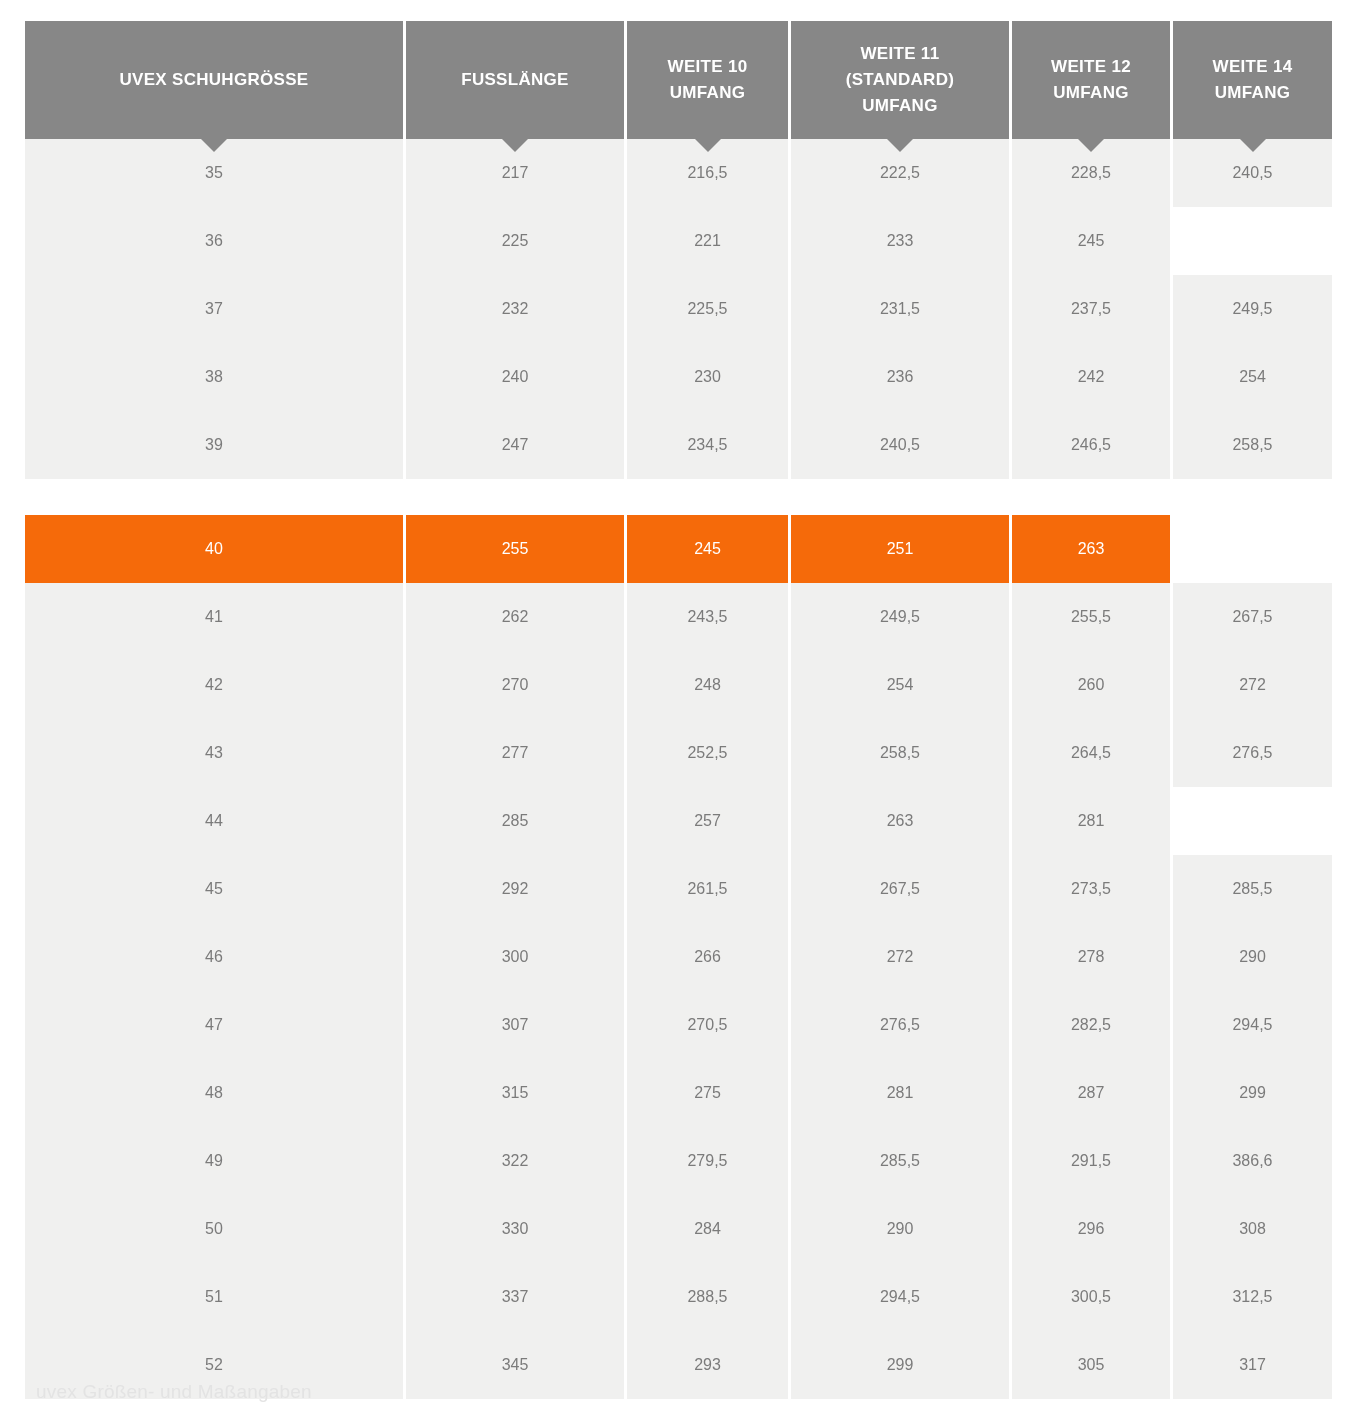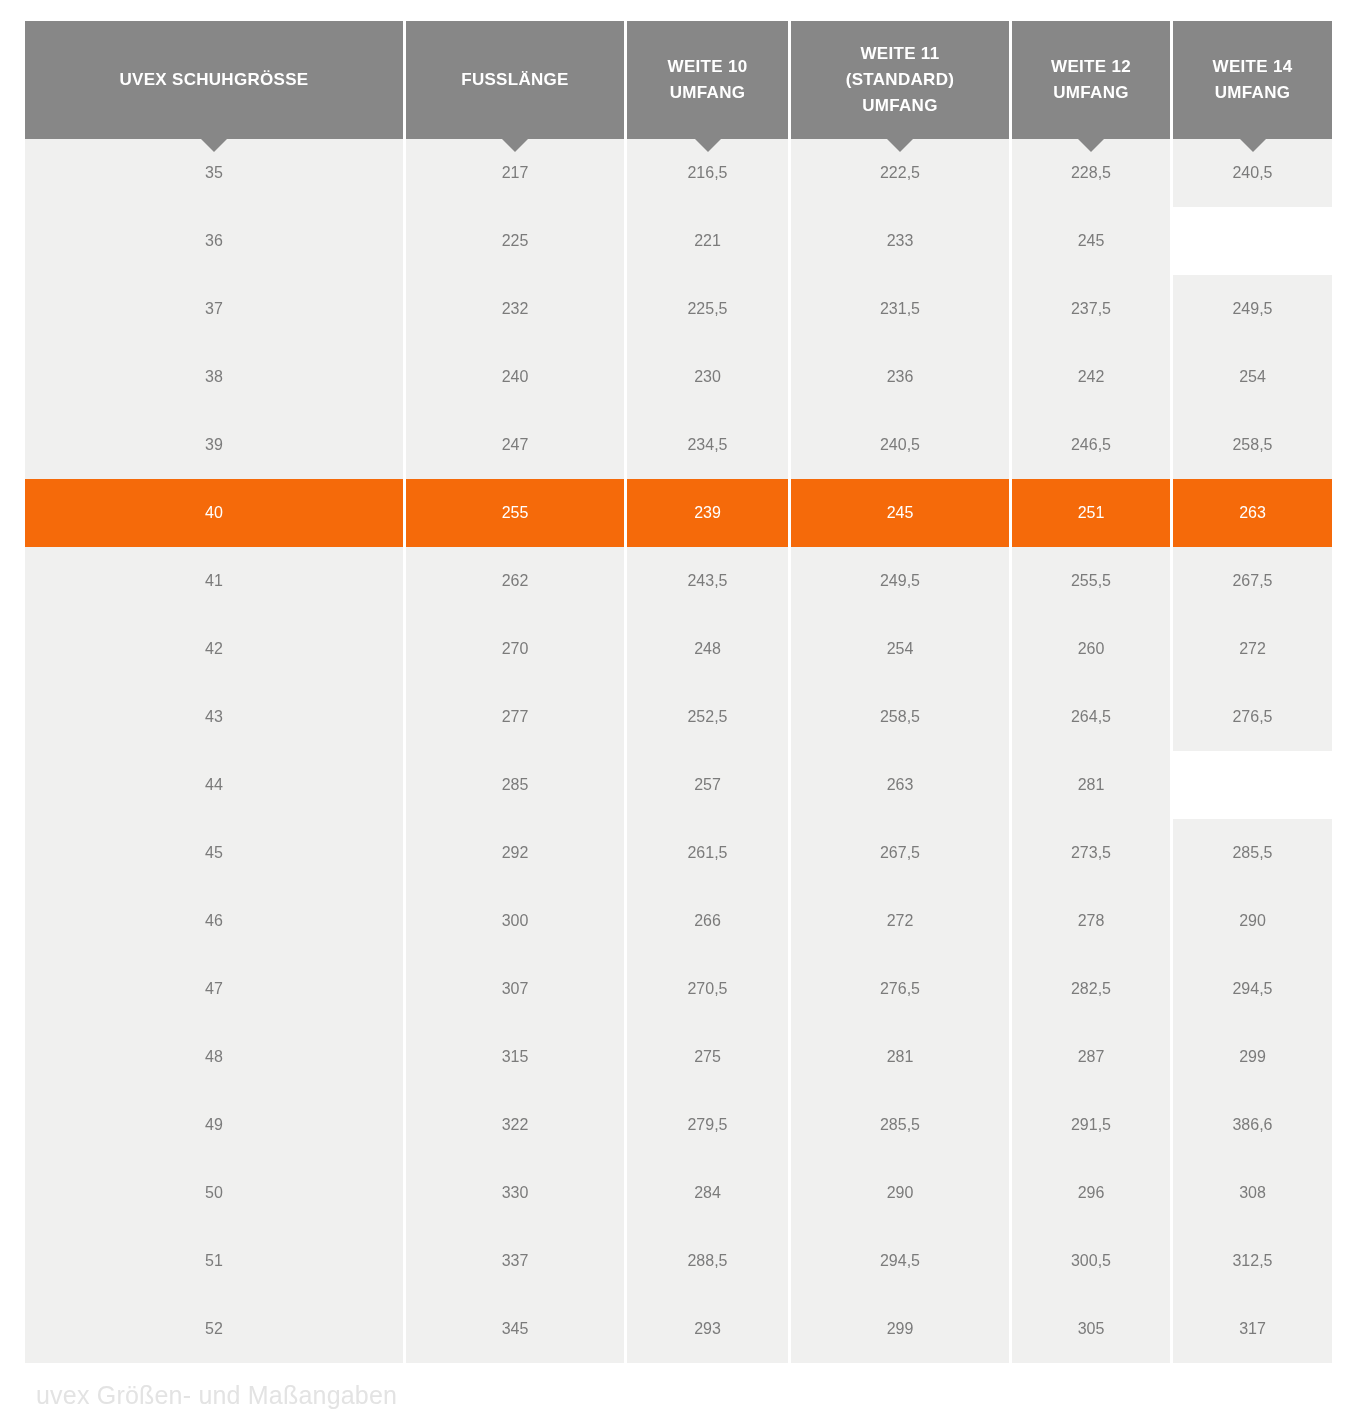--- a/index.html
+++ b/index.html
@@ -59,28 +59,29 @@
     height: 68px;
     display: flex;
     align-items: center;
     justify-content: center;
     color: #7b7b7b;
     font-size: 16px;
   }
   .table-body .table-row.highlighted .table-cell {
     background: #f56a0a;
     color: #ffffff;
+    margin-top: 36px;
   }
   
   .table-caption {
     position: absolute;
     left: 36px;
     top: 1381px;
     color: #e3e3e3;
-    font-size: 25px;
+    font-size: 19px;
     letter-spacing: 0.2px;
   }
 </style>
 </head>
 <body>
 
 <div class="size-table">
 
   <div class="table-header grid-row">
     <div class="header-cell">
@@ -150,21 +151,20 @@
     <div class="table-cell">39</div>
     <div class="table-cell">247</div>
     <div class="table-cell">234,5</div>
     <div class="table-cell">240,5</div>
     <div class="table-cell">246,5</div>
     <div class="table-cell">258,5</div>
   </div>
       <div class="table-row grid-row highlighted">
     <div class="table-cell">40</div>
     <div class="table-cell">255</div>
-    <div class="table-cell">239</div>
     <div class="table-cell">245</div>
     <div class="table-cell">251</div>
     <div class="table-cell">263</div>
   </div>
       <div class="table-row grid-row">
     <div class="table-cell">41</div>
     <div class="table-cell">262</div>
     <div class="table-cell">243,5</div>
     <div class="table-cell">249,5</div>
     <div class="table-cell">255,5</div>

